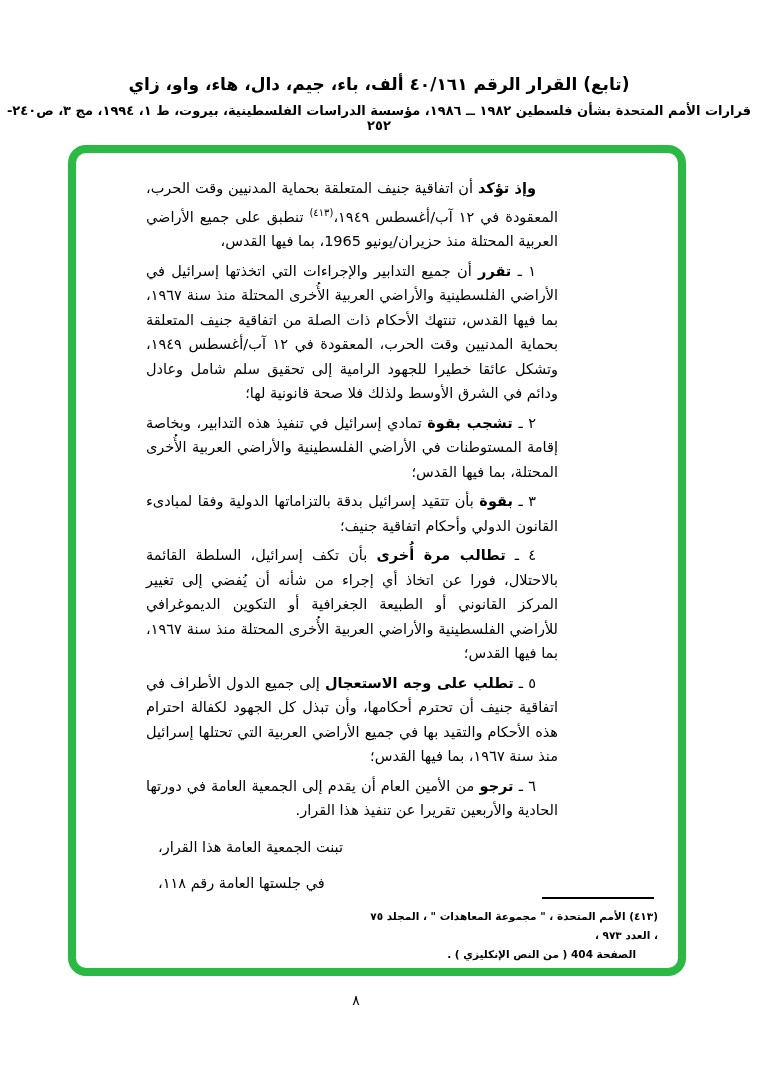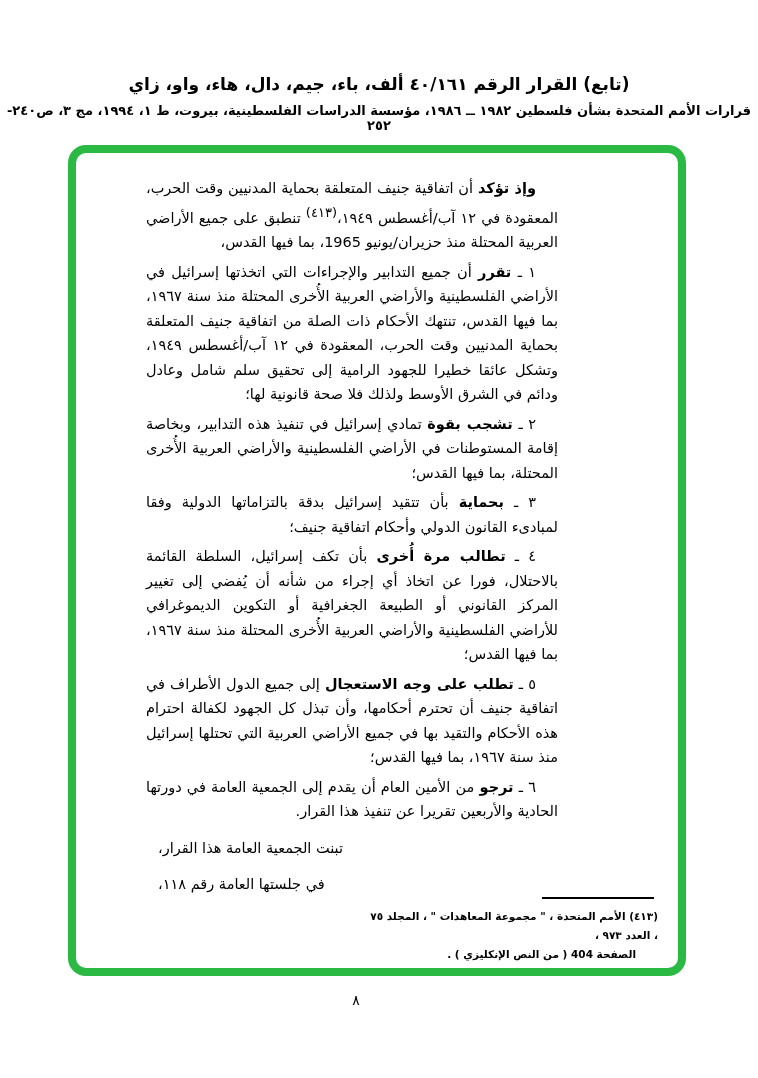--- a/index.html
+++ b/index.html
@@ -22,21 +22,21 @@
 
   
   .res-text{
     position:absolute;top:23px;right:120px;width:412px;
     direction:rtl;text-align:justify;
     font-size:14.5px;line-height:24.5px;
   }
   .para{margin:0 0 5px 0;text-indent:22px;}
   .para.left{text-align:left;text-indent:0;margin:12px;}
   .b{font-weight:bold;margin-top:16px;}
-  .sup{font-size:13px;vertical-align:6px;}
+  .sup{font-size:10px;vertical-align:6px;}
 
   
   .footnote{position:absolute;top:744px;right:20px;width:288px;direction:rtl;}
   .fn-rule{width:112px;height:0;border-top:2px solid #000;margin:0 4px 8px 0;}
   .fn-line{font-size:10.5px;font-weight:bold;line-height:19px;text-align:right;}
   .fn-line.indent{margin-right:22px;}
 
   
   .page-num{position:absolute;top:992px;left:0;width:712px;text-align:center;font-size:14px;}
 </style>
@@ -48,21 +48,21 @@
   <div class="header">
     <div class="title">(تابع) القرار الرقم ٤٠/١٦١ ألف، باء، جيم، دال، هاء، واو، زاي</div>
     <div class="source">قرارات الأمم المتحدة بشأن فلسطين ١٩٨٢ ــ ١٩٨٦، مؤسسة الدراسات الفلسطينية، بيروت، ط ١، ١٩٩٤، مج ٣، ص٢٤٠- ٢٥٢</div>
   </div>
 
   <div class="res-box">
     <div class="res-text">
         <p class="para"><span class="b">وإذ تؤكد</span><span class=""> أن اتفاقية جنيف المتعلقة بحماية المدنيين وقت الحرب، المعقودة في ١٢ آب/أغسطس ١٩٤٩،</span><span class="sup">(٤١٣)</span><span class=""> تنطبق على جميع الأراضي العربية المحتلة منذ حزيران/يونيو 1965، بما فيها القدس،</span></p>
         <p class="para"><span class="">١ ـ </span><span class="b">تقرر</span><span class=""> أن جميع التدابير والإجراءات التي اتخذتها إسرائيل في الأراضي الفلسطينية والأراضي العربية الأُخرى المحتلة منذ سنة ١٩٦٧، بما فيها القدس، تنتهك الأحكام ذات الصلة من اتفاقية جنيف المتعلقة بحماية المدنيين وقت الحرب، المعقودة في ١٢ آب/أغسطس ١٩٤٩، وتشكل عائقا خطيرا للجهود الرامية إلى تحقيق سلم شامل وعادل ودائم في الشرق الأوسط ولذلك فلا صحة قانونية لها؛</span></p>
         <p class="para"><span class="">٢ ـ </span><span class="b">تشجب بقوة</span><span class=""> تمادي إسرائيل في تنفيذ هذه التدابير، وبخاصة إقامة المستوطنات في الأراضي الفلسطينية والأراضي العربية الأُخرى المحتلة، بما فيها القدس؛</span></p>
-        <p class="para"><span class="">٣ ـ </span><span class="b">بحماية</span><span class=""> بأن تتقيد إسرائيل بدقة بالتزاماتها الدولية وفقا لمبادىء القانون الدولي وأحكام اتفاقية جنيف؛</span></p>
+        <p class="para"><span class="">٣ ـ </span><span class="b">بقوة</span><span class=""> بأن تتقيد إسرائيل بدقة بالتزاماتها الدولية وفقا لمبادىء القانون الدولي وأحكام اتفاقية جنيف؛</span></p>
         <p class="para"><span class="">٤ ـ </span><span class="b">تطالب مرة أُخرى</span><span class=""> بأن تكف إسرائيل، السلطة القائمة بالاحتلال، فورا عن اتخاذ أي إجراء من شأنه أن يُفضي إلى تغيير المركز القانوني أو الطبيعة الجغرافية أو التكوين الديموغرافي للأراضي الفلسطينية والأراضي العربية الأُخرى المحتلة منذ سنة ١٩٦٧، بما فيها القدس؛</span></p>
         <p class="para"><span class="">٥ ـ </span><span class="b">تطلب على وجه الاستعجال</span><span class=""> إلى جميع الدول الأطراف في اتفاقية جنيف أن تحترم أحكامها، وأن تبذل كل الجهود لكفالة احترام هذه الأحكام والتقيد بها في جميع الأراضي العربية التي تحتلها إسرائيل منذ سنة ١٩٦٧، بما فيها القدس؛</span></p>
         <p class="para"><span class="">٦ ـ </span><span class="b">ترجو</span><span class=""> من الأمين العام أن يقدم إلى الجمعية العامة في دورتها الحادية والأربعين تقريرا عن تنفيذ هذا القرار.</span></p>
         <p class="para left"><span class="">تبنت الجمعية العامة هذا القرار،</span></p>
         <p class="para left"><span class="">في جلستها العامة رقم ١١٨،</span></p>
       </div>
 
     <div class="footnote">
       <div class="fn-rule"></div>
       <div>

